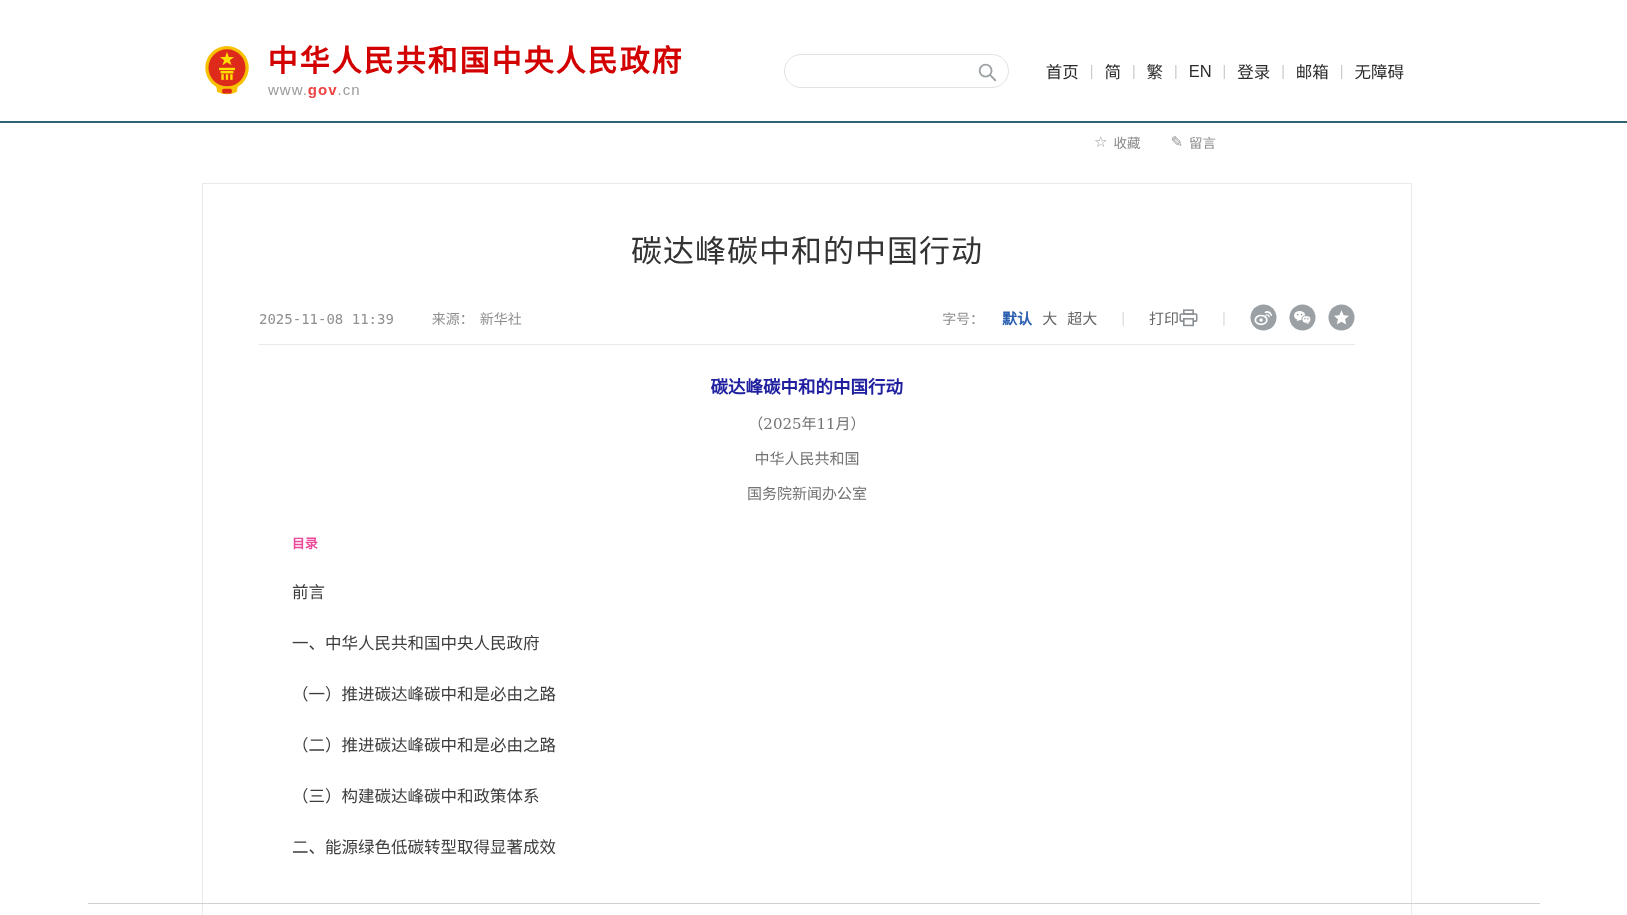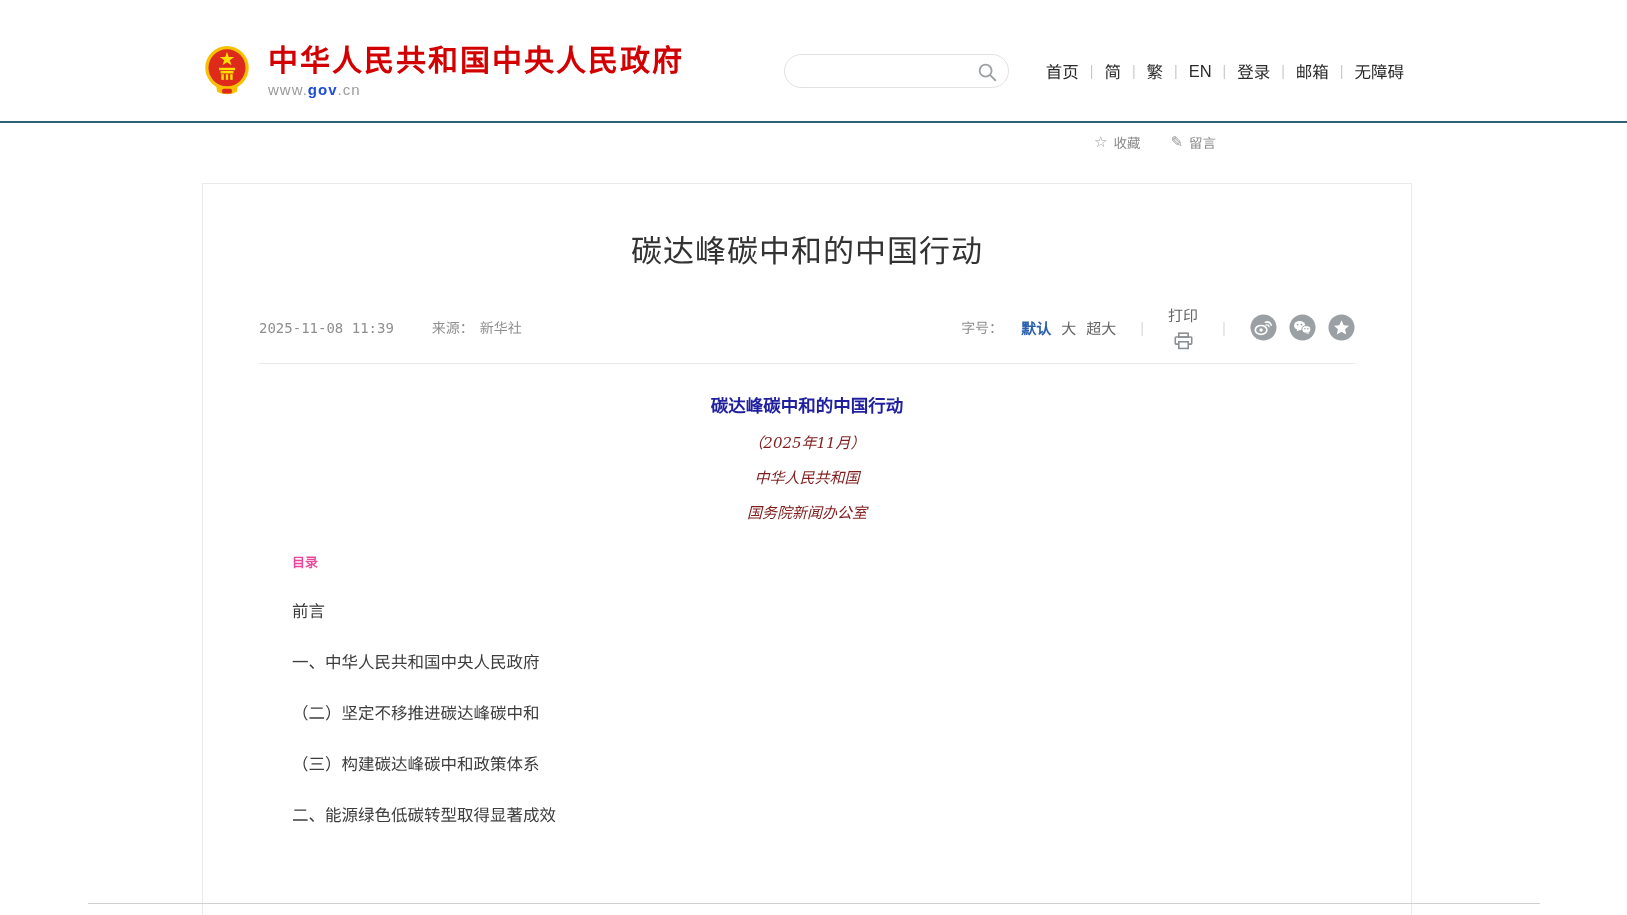--- a/index.html
+++ b/index.html
@@ -7,21 +7,21 @@
     font-family:"Liberation Sans","DejaVu Sans",sans-serif; color:#333; }
 
   
   .top-header { position:absolute; top:0; left:0; width:1627px; height:121px; background:#fff; }
   .header-inner { position:absolute; left:201px; top:0; width:1214px; height:142px;
     display:flex; align-items:center; }
   .logo-link { display:flex; align-items:center; gap:15px; cursor:pointer; }
   .emblem { width:52px; height:58px; flex:0 0 auto; }
   .site-title { font-size:30px; font-weight:bold; color:#d20000; letter-spacing:2px; line-height:1.15; }
   .site-url { font-size:15px; color:#9b9b9b; margin-top:3px; letter-spacing:1px; }
-  .site-url .gov { color:#1d4ed8; font-weight:bold; }
+  .site-url .gov { color:#ef4444; font-weight:bold; }
 
   .search-box { margin-left:auto; position:relative; width:225px; height:34px;
     border:1px solid #e2e2e2; border-radius:17px; background:#fff; }
   .search-box input { position:absolute; left:16px; top:0; width:170px; height:32px;
     border:none; outline:none; font-size:14px; background:transparent; color:#555; }
   .search-icon { position:absolute; right:10px; top:6px; width:22px; height:22px; cursor:pointer; }
 
   .top-nav { display:flex; align-items:center; margin-left:26px; font-size:16.5px; color:#2b2b2b; }
   .top-nav a { color:#2b2b2b; text-decoration:none; padding:0 11px; cursor:pointer; white-space:nowrap; }
   .top-nav .sep { color:#c9c9c9; font-size:14px; }
@@ -47,34 +47,34 @@
   .meta-left { display:flex; align-items:baseline; }
   .meta-date { font-family:"DejaVu Sans Mono","Liberation Mono",monospace; font-size:14px; color:#8f8f8f; }
   .meta-source { margin-left:38px; }
   .meta-source .src-name { margin-left:6px; }
 
   .toolbar { display:flex; align-items:center; }
   .toolbar .lbl { color:#8f8f8f; font-size:14px; }
   .fs-default { color:#2b5fb0; font-weight:bold; font-size:15px; margin-left:18px; cursor:pointer; }
   .fs-opt { color:#666; font-size:15px; margin-left:10px; cursor:pointer; }
   .tb-sep { color:#dcdcdc; margin:0 24px; font-size:15px; }
-  .print-link { color:#666; font-size:15px; display:flex; align-items:center; gap:7px; cursor:pointer;flex-direction:column; }
+  .print-link { color:#666; font-size:15px; display:flex; align-items:center; gap:0; cursor:pointer; }
   .share-icons { display:flex; gap:12px; align-items:center; }
   .share-circle { width:27px; height:27px; cursor:pointer; }
 
   .meta-divider { margin-top:13px; border-bottom:1px solid #e9e9e9; }
 
   
   .article-body { padding:0 33px; }
   .lead { margin-top:47px; font-size:17px; line-height:1.55; color:#333; text-indent:2em; }
 
   .doc-title { margin-top:28px; text-align:center; font-size:17.5px; font-weight:bold;
     color:#1f1fa0; font-family:"DejaVu Serif","Liberation Serif",serif; }
-  .doc-line { margin-top:14px; text-align:center; font-size:15px; color:#7f1d1d;
-    font-family:"DejaVu Serif","Liberation Serif",serif;font-style:italic; }
+  .doc-line { margin-top:14px; text-align:center; font-size:15px; color:#737373;
+    font-family:"DejaVu Serif","Liberation Serif",serif; }
 
   .toc-title { margin-top:30px; font-size:13px; font-weight:bold; color:#ec4899; }
   .toc-item { margin-top:27px; font-size:16.5px; color:#3d3d3d; }
 
   .bottom-line { position:absolute; left:88px; top:903px; width:1452px; height:1px; background:#d0d0d0; }
 </style>
 </head>
 <body>
 
 <div class="top-header">
@@ -195,21 +195,22 @@
     <div class="article-body">
 
       <div class="doc-title">碳达峰碳中和的中国行动</div>
       <div class="doc-line">（2025年11月）</div>
       <div class="doc-line">中华人民共和国</div>
       <div class="doc-line">国务院新闻办公室</div>
 
       <div class="toc-title">目录</div>
       <div class="toc-item">前言</div>
       <div class="toc-item">一、中华人民共和国中央人民政府</div>
-      <div class="toc-item">（二）坚定不移推进碳达峰碳中和</div>
+      <div class="toc-item">（一）推进碳达峰碳中和是必由之路</div>
+      <div class="toc-item">（二）推进碳达峰碳中和是必由之路</div>
       <div class="toc-item">（三）构建碳达峰碳中和政策体系</div>
       <div class="toc-item">二、能源绿色低碳转型取得显著成效</div>
 
     </div>
 
   </div>
 </div>
 
 <div class="bottom-line"></div>
 

